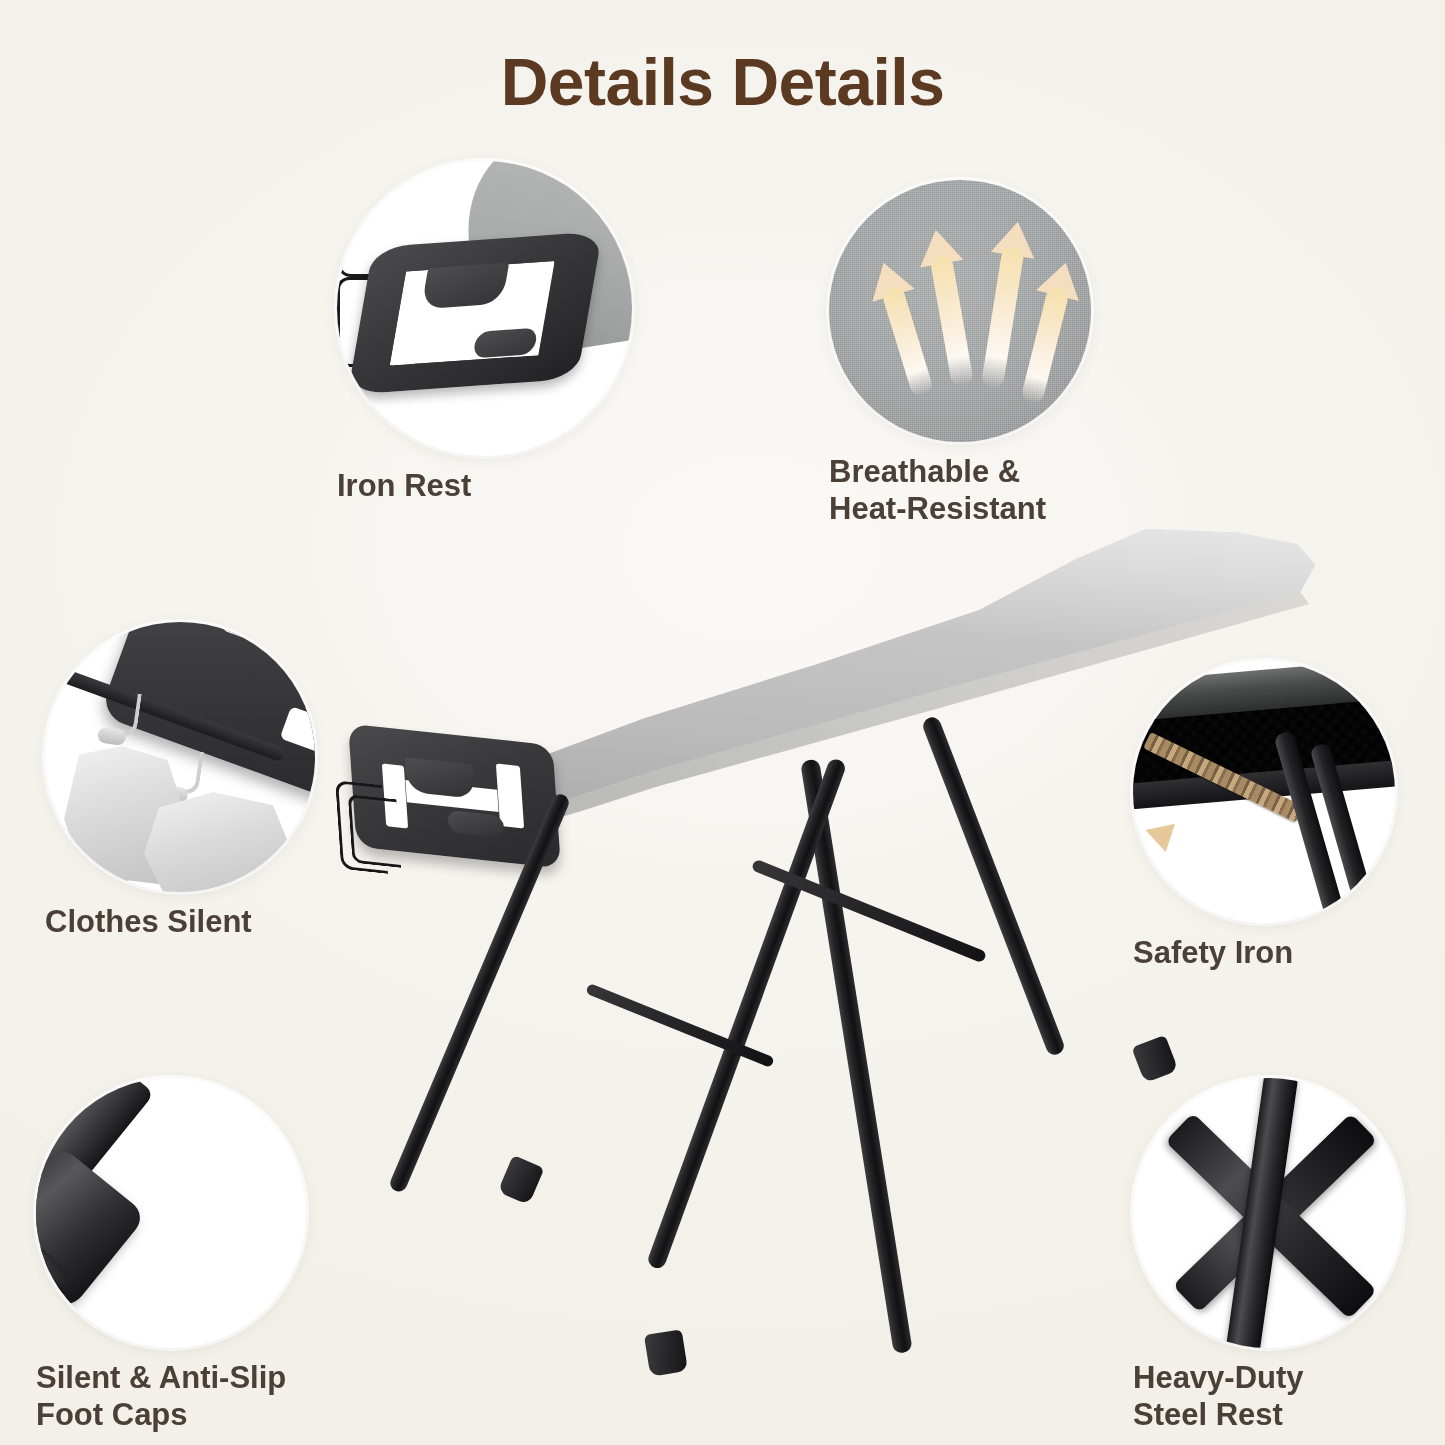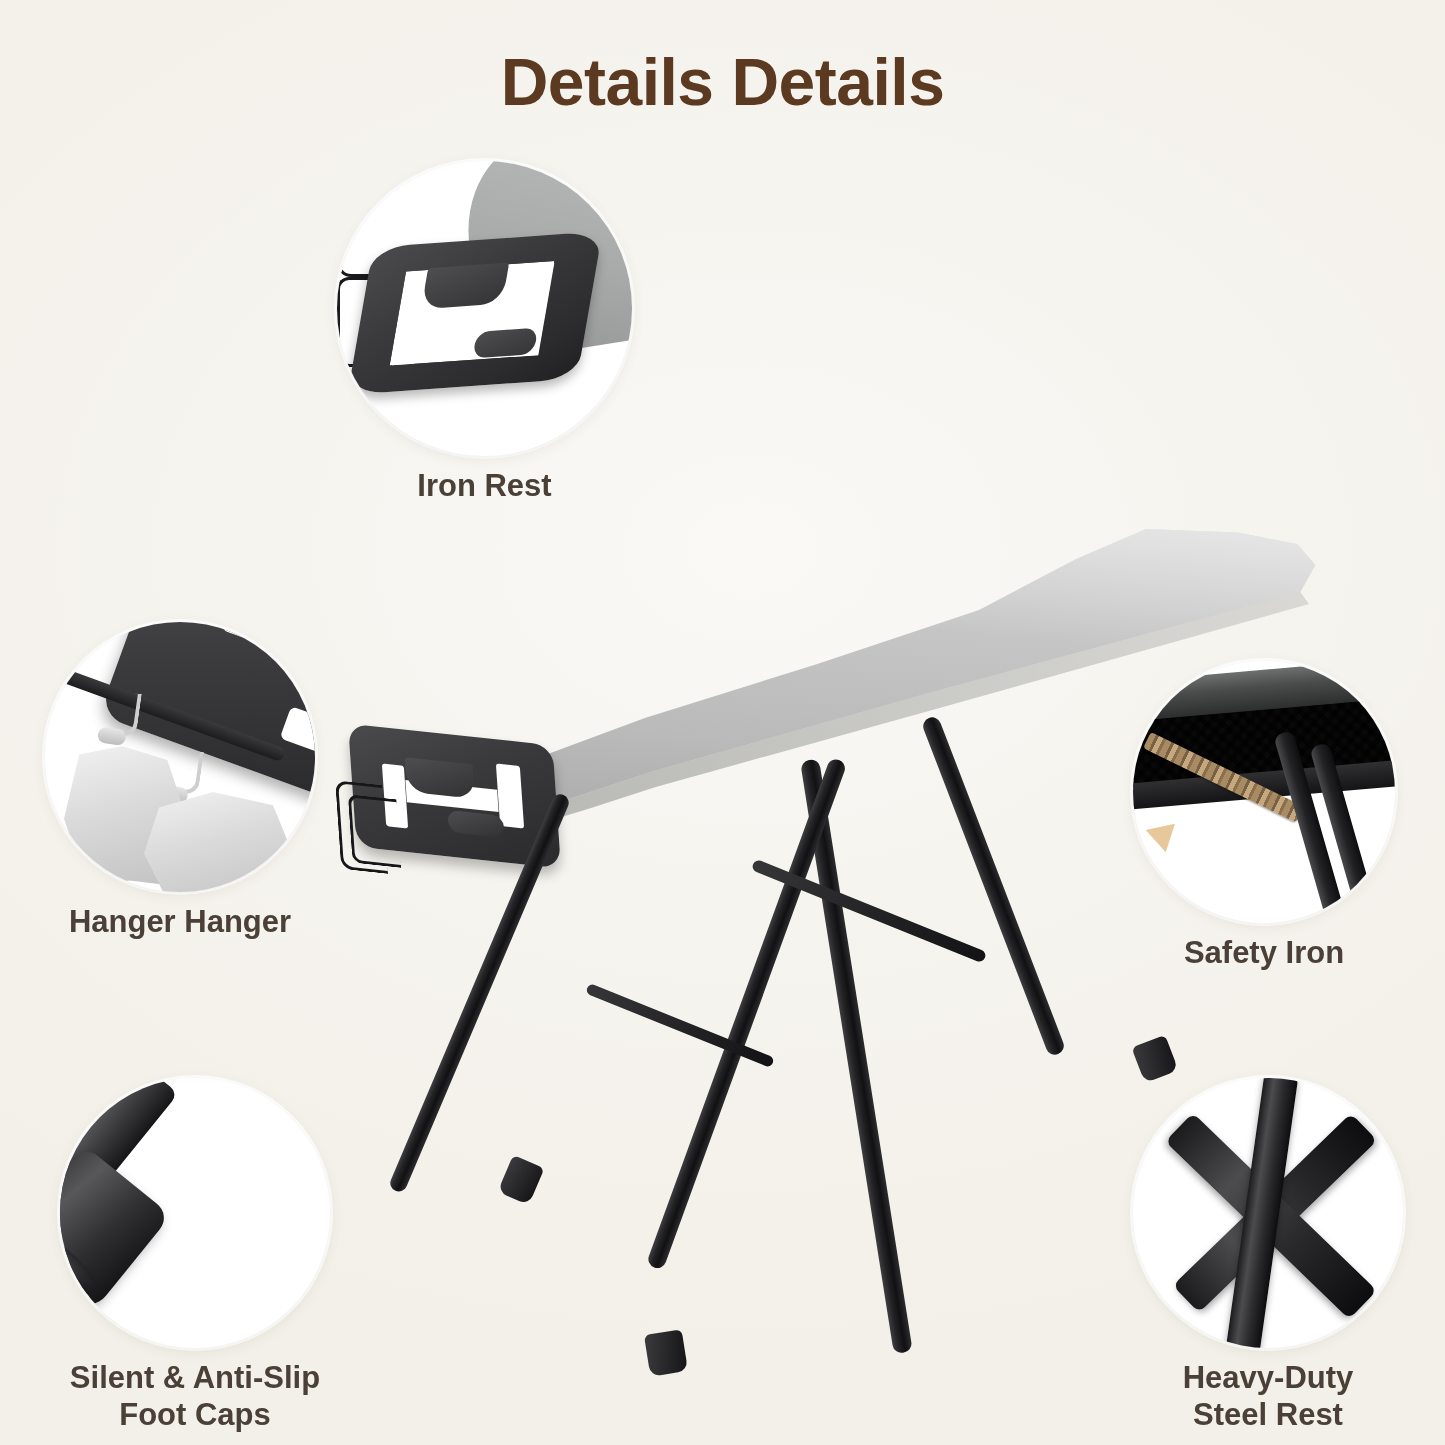--- a/index.html
+++ b/index.html
@@ -32,21 +32,20 @@
   .feature { position: absolute; }
   .circle {
     position: relative;
     border-radius: 50%;
     overflow: hidden;
     background: #ffffff;
     box-shadow: 0 3px 14px rgba(90,75,55,0.10), 0 0 0 3px #ffffff;
   }
   .caption {
     margin-top: 12px;
-    text-align: center;
     color: #4a4038;
     font-size: 31px;
     font-weight: bold;
     line-height: 1.18;
     white-space: pre-line;
   }
 
   
   
   
@@ -222,21 +221,21 @@
     width: 0; height: 0;
     border-top: 15px solid transparent;
     border-bottom: 15px solid transparent;
     border-right: 26px solid #e7c89a;
     transform: rotate(18deg);
   }
 
   
   
   
-  #f-footcap { left: 60px; top: 1078px; }
+  #f-footcap { left: 36px; top: 1078px; }
   #f-footcap .circle { width: 270px; height: 270px; }
   .fc-tube {
     position:absolute; left: 58px; top: -6px; width: 68px; height: 250px;
     background: linear-gradient(90deg, #2b2b2d 0%, #58585a 26%, #3b3b3d 58%, #161618 100%);
     border-radius: 10px;
     transform: rotate(39deg);
     transform-origin: 50% 0%;
   }
   .fc-cap {
     position:absolute; left: -28px; top: 88px; width: 112px; height: 126px;
@@ -406,41 +405,68 @@
         <div class="cut-mid"></div>
         <div class="plate-tab tab-top"></div>
         <div class="plate-tab tab-bot round"></div>
       </div>
       <div class="ir-wire1"></div>
       <div class="ir-wire2"></div>
     </div>
     <div class="caption">Iron Rest</div>
   </div>
 
+  <div class="feature" id="f-breathable">
+    <div class="circle">
+      <div class="fabric"></div>
+
+      <div class="heat-arrow" style="left:44px; top:86px; transform: rotate(-17deg);">
+        <div class="head"></div>
+        <div class="stem"></div>
+      </div>
+
+      <div class="heat-arrow" style="left:96px; top:52px; transform: rotate(-10deg);">
+        <div class="head"></div>
+        <div class="stem" style="height:132px;"></div>
+      </div>
+
+      <div class="heat-arrow" style="left:178px; top:40px; transform: rotate(9deg);">
+        <div class="head"></div>
+        <div class="stem" style="height:142px;"></div>
+      </div>
+
+      <div class="heat-arrow" style="left:226px; top:80px; transform: rotate(14deg);">
+        <div class="head"></div>
+        <div class="stem" style="height:118px;"></div>
+      </div>
+    </div>
+    <div class="caption">Breathable &amp;
+Heat-Resistant</div>
+  </div>
 
   <div class="feature" id="f-hanger">
     <div class="circle">
       <div class="ch-plate">
         <div class="notch n1"></div>
         <div class="notch n2"></div>
         <div class="tabd"></div>
       </div>
       <div class="ch-bar"></div>
 
       <div class="hook" style="left:68px; top:70px; transform: rotate(8deg);"></div>
       <div class="hook" style="left:130px; top:128px; transform: rotate(8deg);"></div>
 
       <div class="shirt" style="left:14px; top:124px; width:126px; height:140px;
                   clip-path: polygon(16% 6%, 50% 0%, 86% 10%, 100% 48%, 92% 100%,
                                      56% 96%, 22% 100%, 4% 52%);"></div>
       <div class="shirt" style="left:96px; top:170px; width:150px; height:110px;
                   clip-path: polygon(12% 14%, 48% 0%, 88% 12%, 100% 52%, 94% 100%,
                                      50% 92%, 18% 100%, 2% 56%);"></div>
     </div>
-    <div class="caption">Hanger Hanger</div>
+    <div class="caption">Clothes Silent</div>
   </div>
 
   <div class="feature" id="f-safety">
     <div class="circle">
       <div class="sl-bar-top"></div>
       <div class="sl-bar-mesh"></div>
       <div class="sl-bar-low"></div>
       <div class="sl-rack"></div>
       <div class="sl-leg" style="left:140px; top:72px; transform: rotate(-16deg);"></div>
       <div class="sl-leg" style="left:176px; top:84px; transform: rotate(-16deg);"></div>

